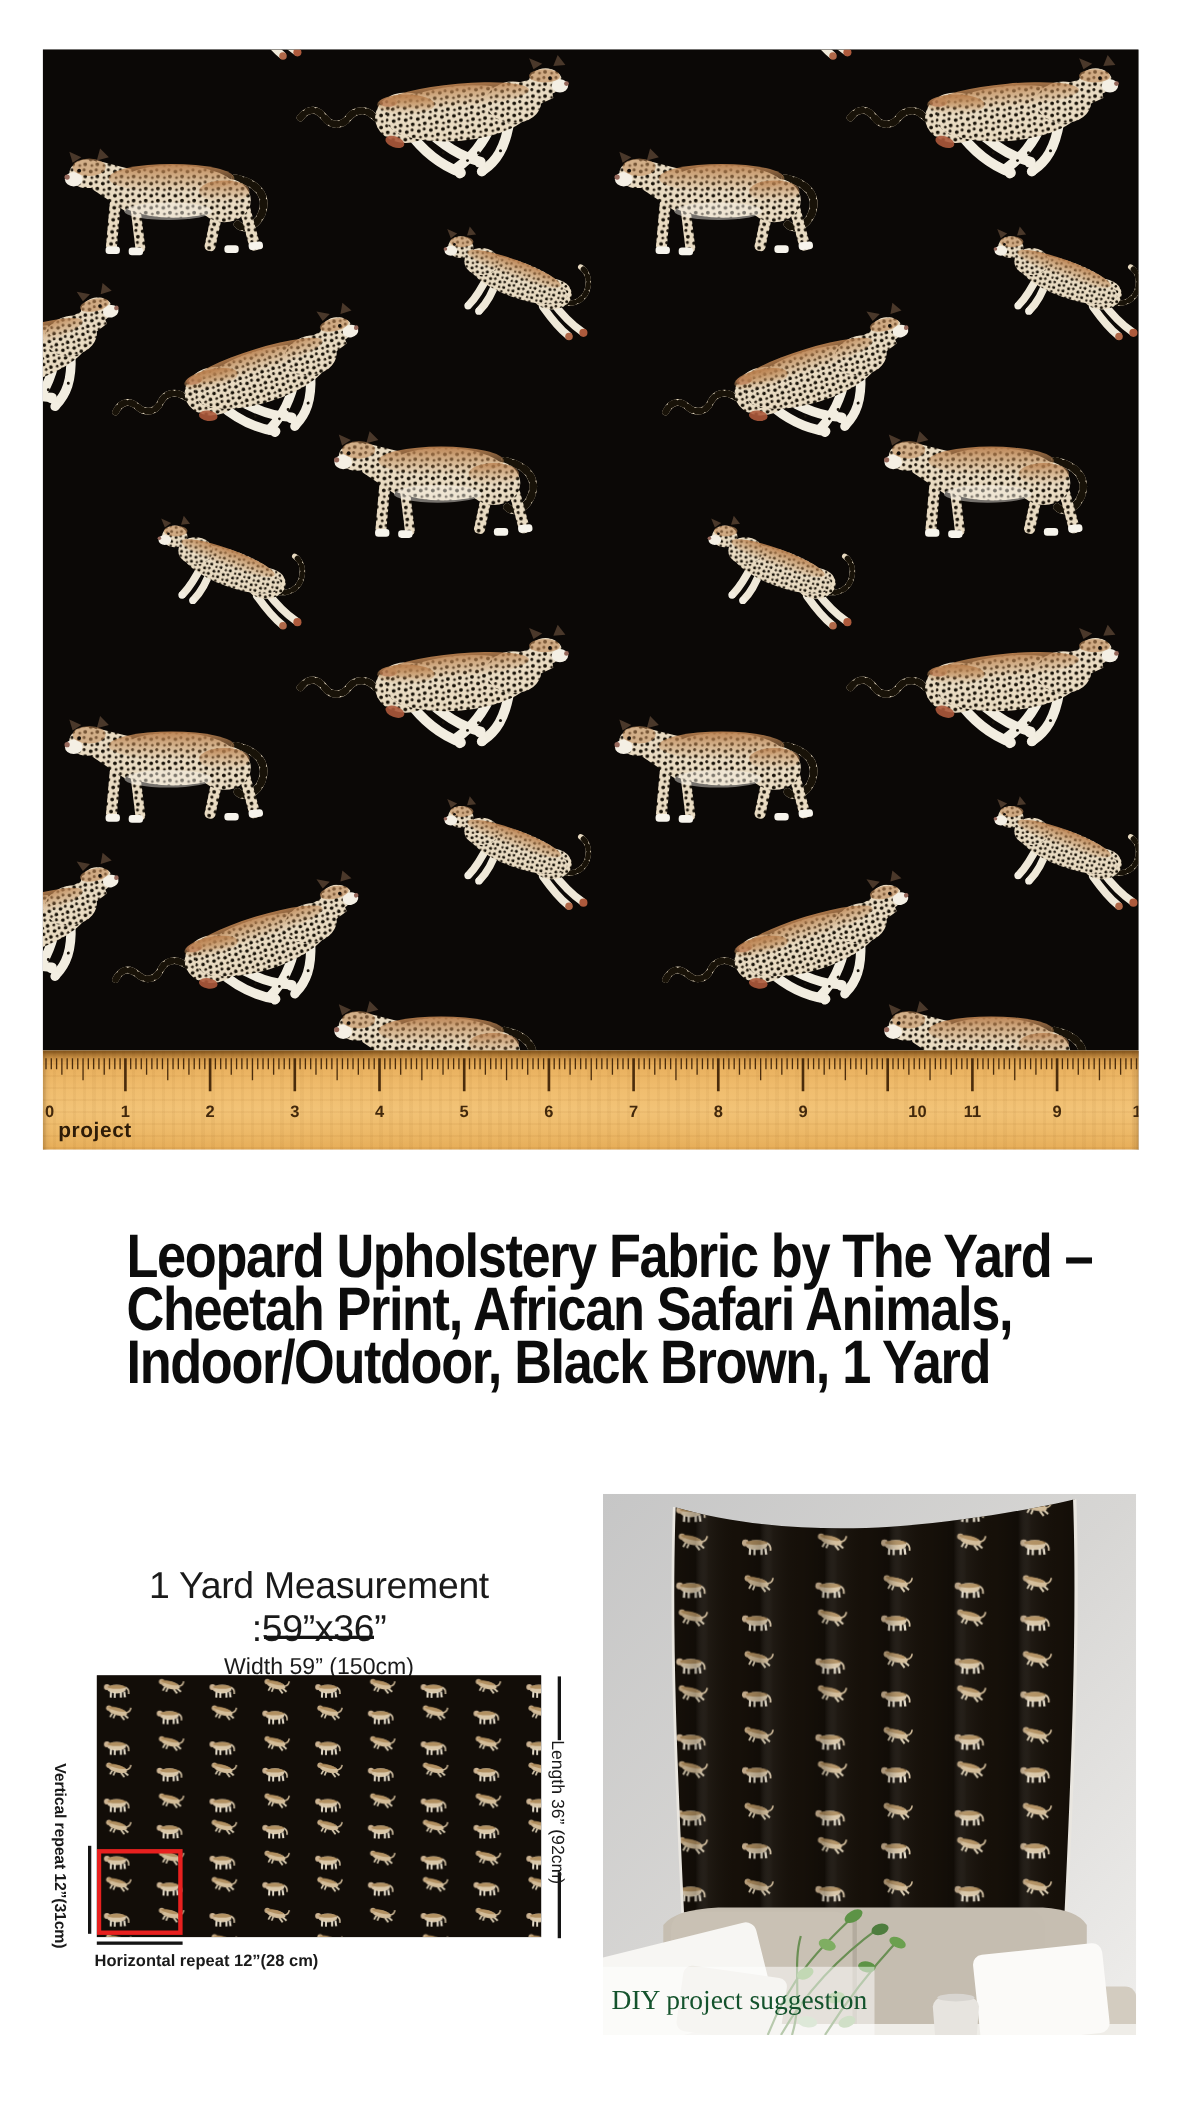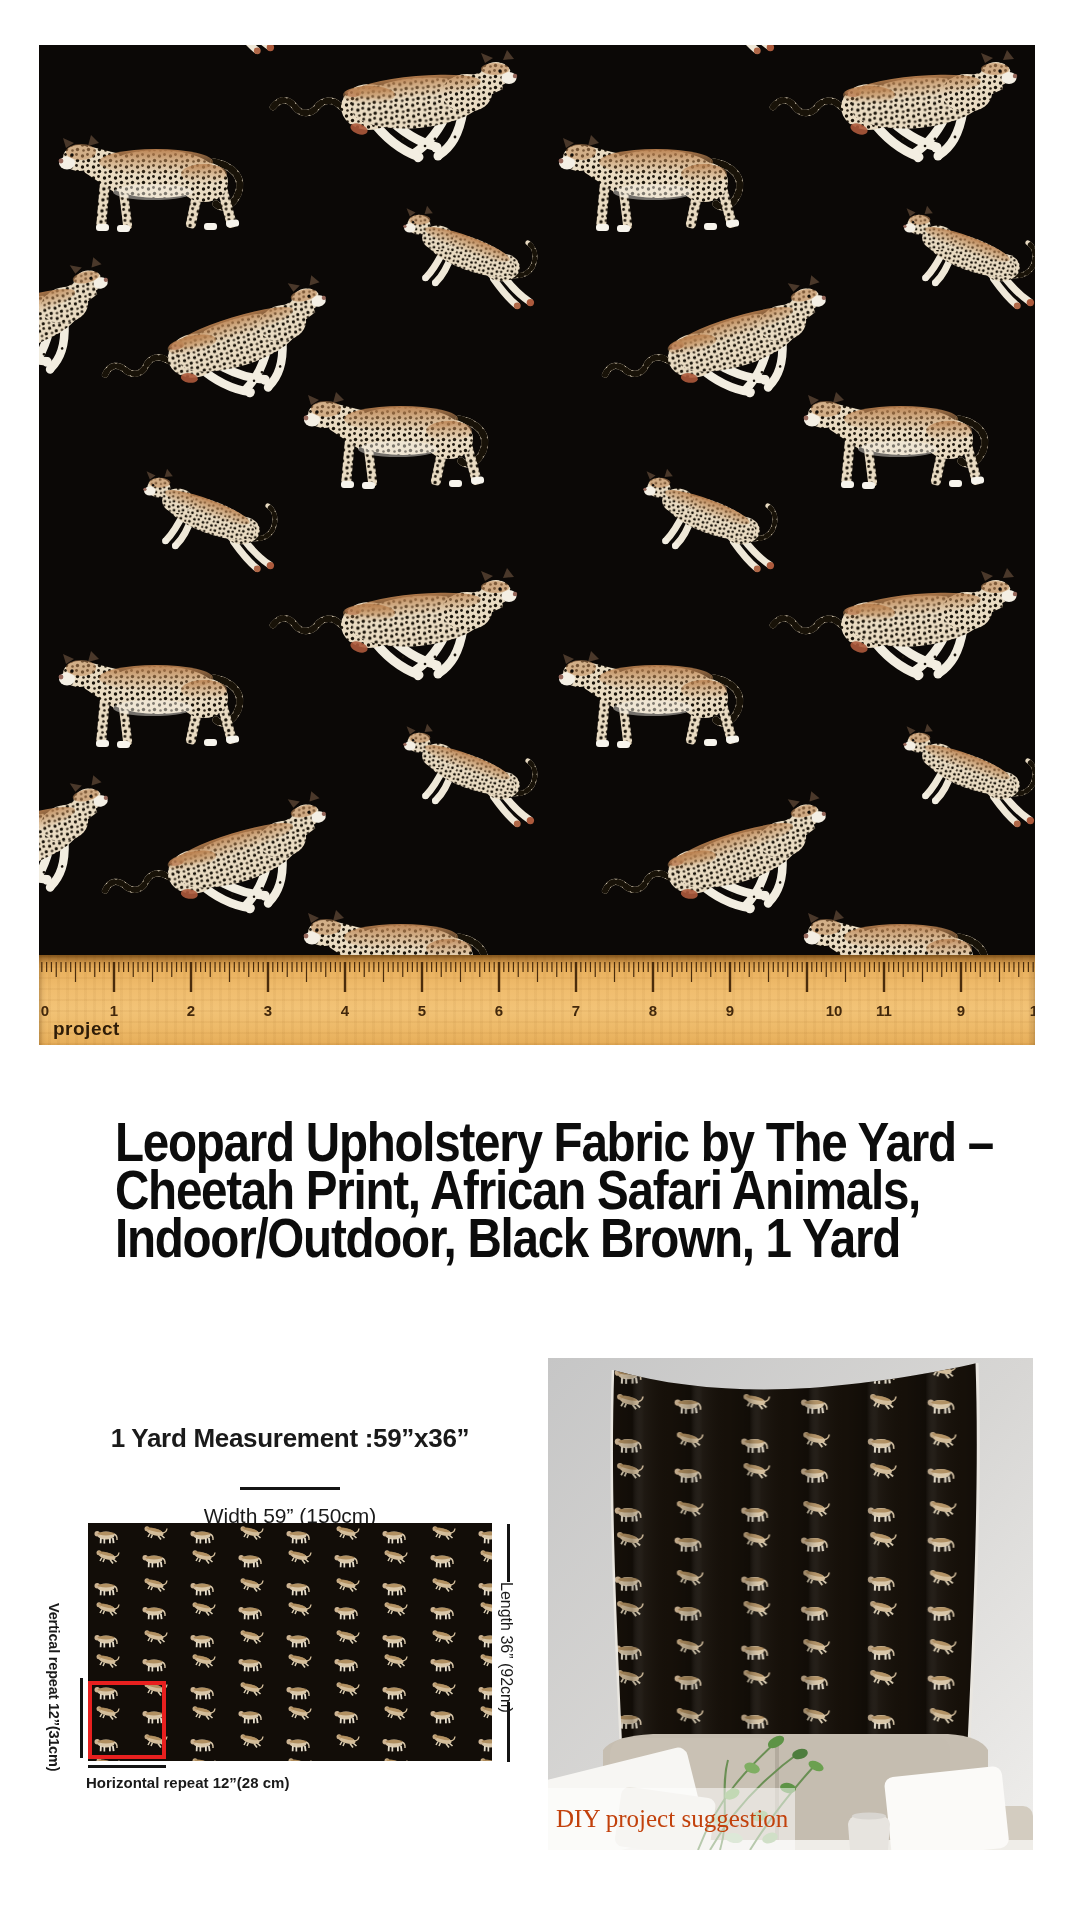--- a/index.html
+++ b/index.html
@@ -19,41 +19,41 @@
   .ruler-nums span{position:absolute;top:47px;transform:translateX(-50%);
       font-size:15px;font-weight:600;color:#42280c;}
   .ruler-unit{position:absolute;left:14px;top:63px;font-size:19px;font-weight:600;color:#2e1c08;letter-spacing:.5px;}
   
   .title-block{position:absolute;left:40px;top:1118px;width:1000px;text-align:left;color:#0c0c0c;}
   .title-line{display:block;font-size:56px;line-height:48px;font-weight:bold;letter-spacing:-1.5px;
       transform:scaleX(.85);transform-origin:50% 50%;white-space:nowrap;}
   
   .diagram{position:absolute;left:40px;top:1375px;width:505px;height:480px;color:#1a1a1a;}
   .diag-title{position:absolute;left:48px;top:48px;width:404px;text-align:center;
-      font-size:26px;font-weight:700;letter-spacing:-.3px;}
+      font-size:34px;font-weight:400;letter-spacing:-.3px;}
   .width-row{position:absolute;left:48px;top:112px;width:404px;display:flex;align-items:center;justify-content:center;gap:14px;flex-direction:column;}
   .wline{height:3px;background:#141414;flex:0 0 auto;}
   .wline.l{width:100px}.wline.r{width:90px}
   .width-label{font-size:21px;white-space:nowrap;}
   .mini-swatch{position:absolute;left:48px;top:148px;width:404px;height:238px;background:#120d08;overflow:hidden;}
   .vr-bracket{position:absolute;left:40px;top:303px;width:3px;height:80px;background:#141414;}
   .vr-label{position:absolute;left:6px;top:228px;height:162px;writing-mode:vertical-rl;
       font-size:14.5px;font-weight:bold;white-space:nowrap;letter-spacing:-.2px;}
   .hr-line{position:absolute;left:48px;top:390px;width:78px;height:3px;background:#141414;}
   .hr-label{position:absolute;left:46px;top:399px;font-size:15px;font-weight:bold;white-space:nowrap;}
   .len-line{position:absolute;left:467px;width:3px;background:#141414;}
   .len-line.t{top:149px;height:58px;}
   .len-line.b{top:327px;height:60px;}
   .len-label{position:absolute;left:457px;top:207px;height:120px;writing-mode:vertical-rl;
       font-size:16px;white-space:nowrap;}
   
   .lifestyle{position:absolute;left:548px;top:1358px;width:485px;height:492px;overflow:hidden;}
   .photo-caption{position:absolute;left:0;top:430px;width:247px;height:62px;
       background:rgba(255,255,255,.52);display:flex;align-items:center;
-      font-family:"Liberation Serif",serif;font-size:25px;color:#c2410c;padding-left:8px;box-sizing:border-box;}
+      font-family:"Liberation Serif",serif;font-size:25px;color:#14532d;padding-left:8px;box-sizing:border-box;}
 </style>
 </head>
 <body>
 
 <svg width="0" height="0" style="position:absolute" aria-hidden="true">
 <defs>
   <pattern id="sp" width="11" height="11" patternUnits="userSpaceOnUse">
     <rect width="11" height="11" fill="#e9dbc2"></rect>
     <circle cx="2.5" cy="3" r="1.7" fill="#191309"></circle>
     <circle cx="7.5" cy="1.5" r="1.4" fill="#221a10"></circle>

